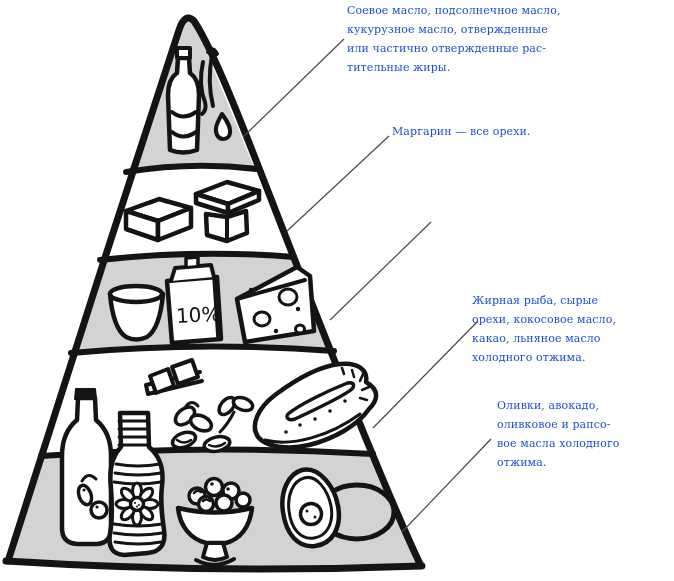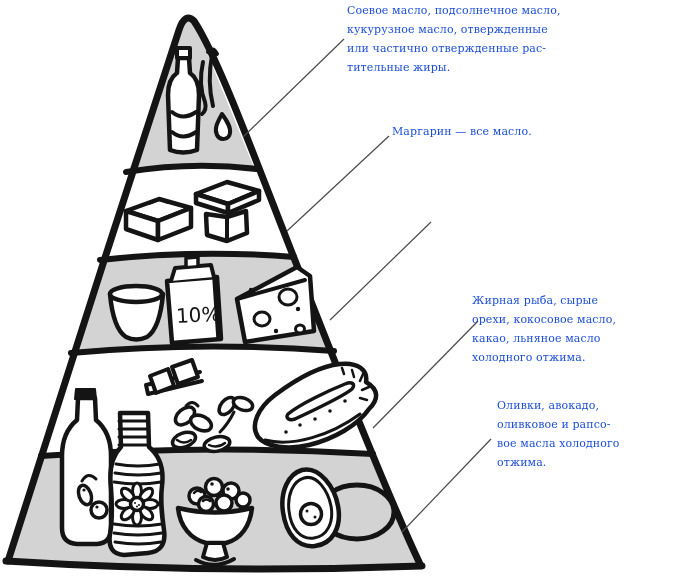--- a/index.html
+++ b/index.html
@@ -191,21 +191,21 @@
     <line class="leader" x1="330" y1="320" x2="431" y2="222"></line>
     <line class="leader" x1="373" y1="428" x2="478" y2="321"></line>
     <line class="leader" x1="402" y1="532" x2="491" y2="439"></line>
   </g>
 </svg>
 
   <div class="callout" style="left:347px;top:1px;">Соевое масло, подсолнечное масло,
 кукурузное масло, отвержденные
 или частично отвержденные рас-
 тительные жиры.</div>
-  <div class="callout" style="left:392px;top:122px;">Маргарин — все масло.</div>
+  <div class="callout" style="left:392px;top:122px;">Маргарин — все орехи.</div>
   <div class="callout" style="left:472px;top:291px;">Жирная рыба, сырые
 орехи, кокосовое масло,
 какао, льняное масло
 холодного отжима.</div>
   <div class="callout" style="left:497px;top:396px;">Оливки, авокадо,
 оливковое и рапсо-
 вое масла холодного
 отжима.</div>
 </div>
 

